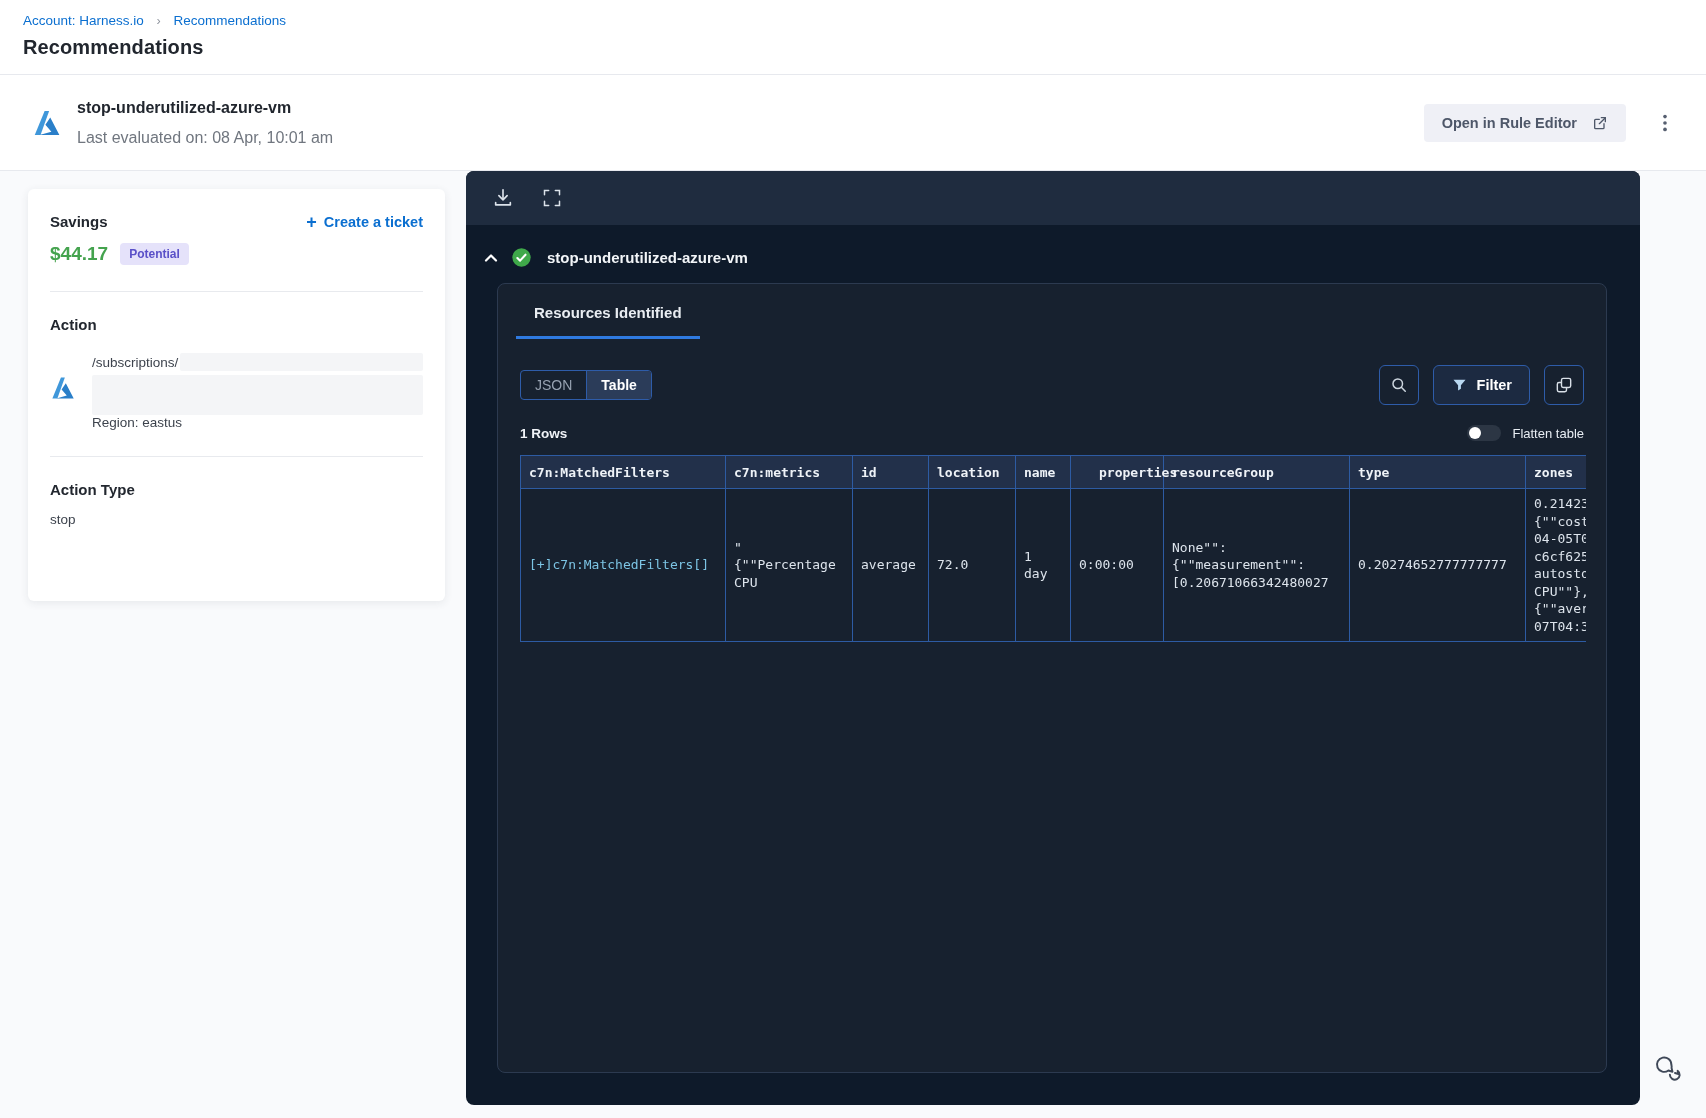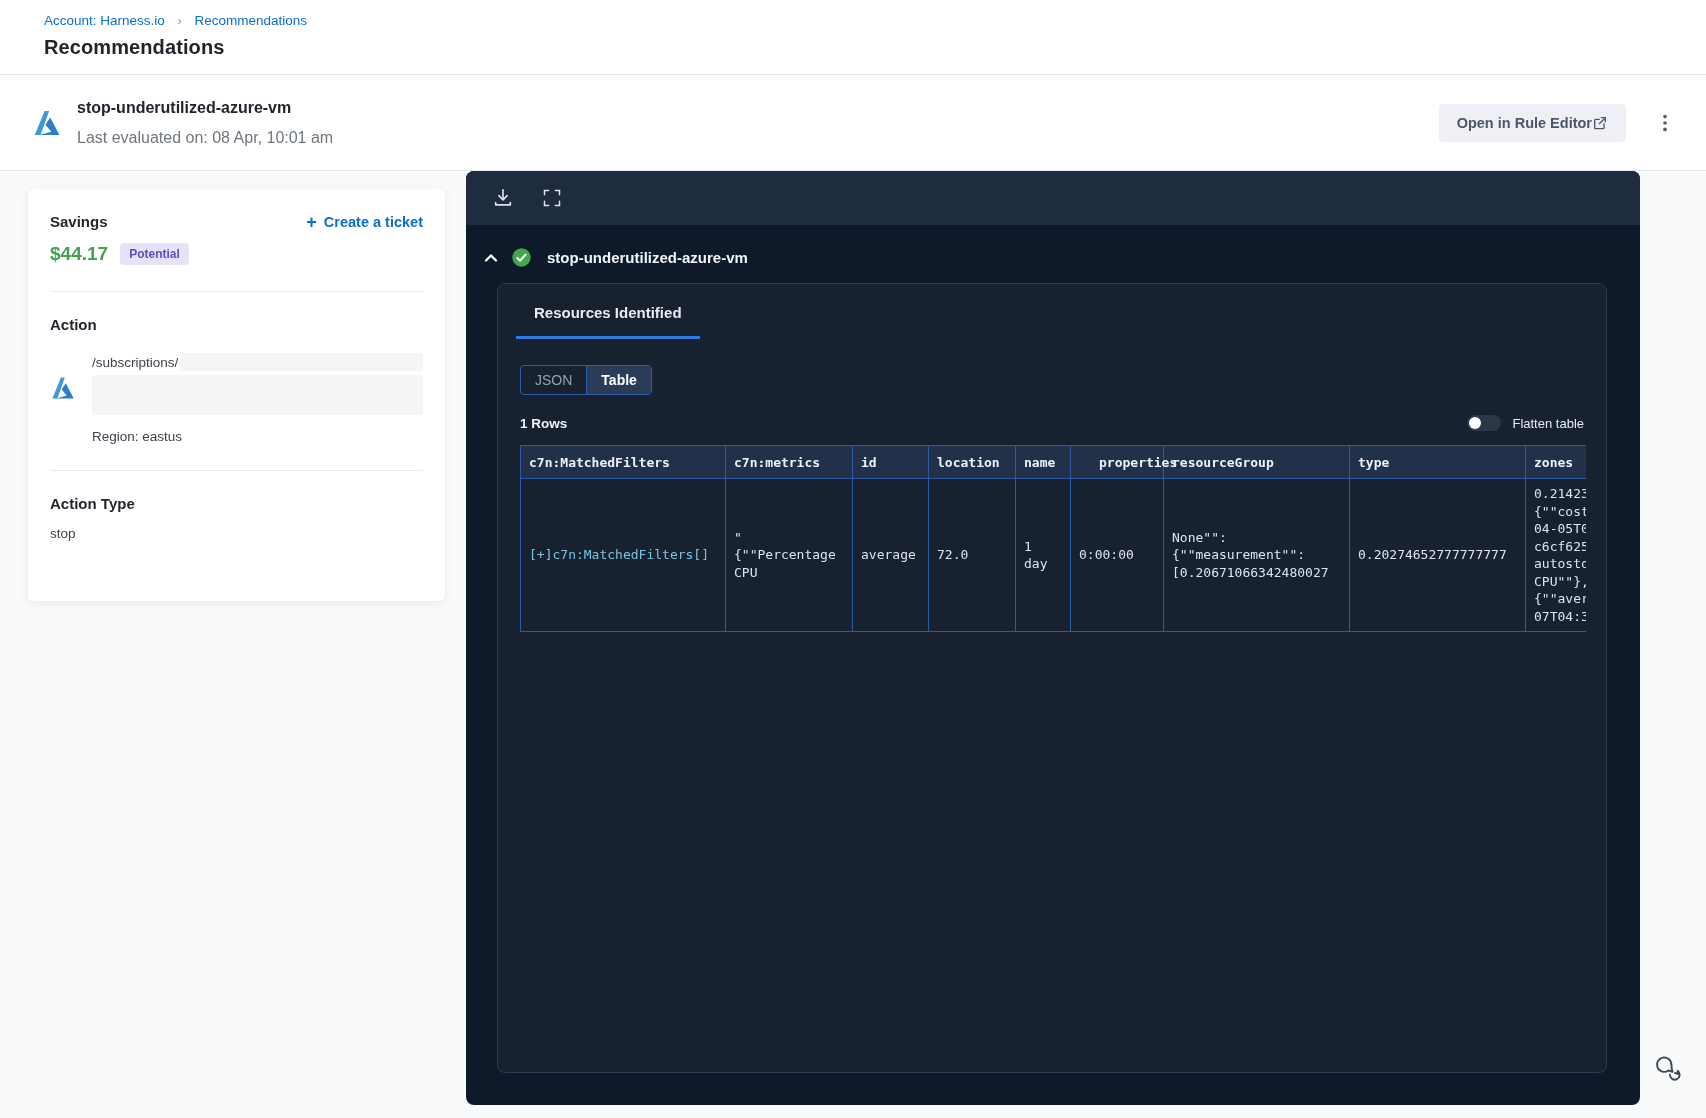--- a/index.html
+++ b/index.html
@@ -11,34 +11,34 @@
   }
   :root{
     --link-blue:#0b6fd0; --savings-green:#44a34e; --badge-bg:#e5e2fa; --badge-text:#5a50c8;
     --panel-bg:#0e1a2a; --toolbar-bg:#1f2c3f; --card-bg:#17212f; --card-border:#2c3a50;
     --table-border:#2d5ba3; --table-header-bg:#22304a; --accent-blue:#2f7ae0;
     --success-green:#3fa94a; --link-cell:#7cc4e4; --btn-border:#2e5ca9;
   }
   .clickable { cursor:pointer; }
 
   
-  .topbar { height:75px; background:#fff; border-bottom:1px solid #e7e9ee; padding:13px 0 0 44px; }
+  .topbar { height:75px; background:#fff; border-bottom:1px solid #e7e9ee; padding:13px 0 0 23px; }
   .breadcrumb { font-size:13.5px; }
   .breadcrumb a { color:var(--link-blue); text-decoration:none; }
   .breadcrumb .sep { color:#8d939c; margin:0 9px; font-size:12.5px; }
   .page-title { font-size:20px; font-weight:bold; color:#21262e; margin:8px 0 0 0; letter-spacing:.1px; }
 
   .rec-header { height:96px; background:#fff; border-bottom:1px solid #e7e9ee;
     display:flex; align-items:center; padding:0 28px 0 32px; }
   .rec-info { margin-left:15px; }
   .rec-name { font-size:16px; font-weight:bold; color:#21262e; }
   .rec-sub { font-size:16px; color:#70767f; margin-top:12px; }
   .rec-actions { margin-left:auto; display:flex; align-items:center; gap:26px; }
   .rule-editor-btn { background:#eff0f6; border:none; border-radius:4px; height:38px; padding:0 18px;
-    font-family:inherit; font-size:14.5px; font-weight:bold; color:#4e5769; display:flex; align-items:center; gap:0; }
+    font-family:inherit; font-size:14.5px; font-weight:bold; color:#4e5769; display:flex; align-items:center; gap:15px; }
   .kebab-btn { background:none; border:none; padding:2px; display:flex; }
 
   
   .main { position:relative; height:947px; }
 
   .details-card { position:absolute; left:28px; top:18px; width:417px; height:412px; background:#fff;
     border-radius:6px; box-shadow:0 2px 8px rgba(40,50,70,.09); padding:24px 22px; }
   .row-between { display:flex; align-items:flex-start; justify-content:space-between; }
   .label { font-size:15px; font-weight:bold; color:#22272f; }
   .create-ticket { color:var(--link-blue); font-size:14.5px; font-weight:bold; display:flex; align-items:center; gap:7px; }
@@ -48,21 +48,21 @@
   .badge { background:var(--badge-bg); color:var(--badge-text); font-size:12px; font-weight:bold;
     border-radius:4px; padding:4px 9px; }
   .card-divider { border:none; border-top:1px solid #e8eaee; margin:26px 0 24px 0; }
   .target-block { display:flex; align-items:flex-start; gap:16px; margin-top:20px; }
   .target-azure { margin-top:22px; }
   .target-lines { flex:1; font-size:13.5px; color:#3d434d; }
   .target-line1 { display:flex; align-items:center; }
   .redact { background:#f4f5f7; border-radius:2px; }
   .redact-inline { flex:1; height:18px; margin-left:2px; }
   .redact-block { height:40px; margin-top:4px; }
-  .region { margin-top:14px; font-size:13.5px; color:#3d434d; }
+  .region { font-size:13.5px; color:#3d434d; }
   .action-value { font-size:13.5px; color:#3d434d; margin-top:14px; }
 
   
   .dark-panel { position:absolute; left:466px; top:0; width:1174px; height:934px;
     background:var(--panel-bg); border-radius:8px; }
   .panel-toolbar { height:54px; background:var(--toolbar-bg); border-radius:8px 8px 0 0;
     display:flex; align-items:center; gap:28px; padding-left:26px; }
   .tool-btn { background:none; border:none; padding:0; display:flex; }
   .panel-titlerow { display:flex; align-items:center; gap:13px; padding:22px 0 15px 18px; }
   .panel-title { color:#f2f5f8; font-size:15px; font-weight:bold; margin-left:2px; }
@@ -219,20 +219,40 @@
       <span class="panel-title">stop-underutilized-azure-vm</span>
     </div>
 
     <div class="inner-card">
       <div class="tab clickable">Resources Identified</div>
 
       <div class="controls-row">
         <div class="segmented">
           <button class="seg seg-json clickable">JSON</button>
           <button class="seg seg-table clickable">Table</button>
+        </div>
+        <div class="controls-right">
+          <button class="icon-btn clickable">
+            <svg width="20" height="20" viewBox="0 0 24 24" fill="none" stroke="#cdd6df" stroke-width="1.8" stroke-linecap="round">
+              <circle cx="10.5" cy="10.5" r="5.7"></circle>
+                <path d="M14.8 14.8 19.5 19.5"></path>
+            </svg>
+          </button>
+          <button class="filter-btn clickable">
+            <svg width="17" height="17" viewBox="0 0 24 24">
+              <path fill="#b9d8f1" d="M3.5 4h17l-6.5 7.5v5l-4 2.5v-7.5z"></path>
+            </svg>
+            <span>Filter</span>
+          </button>
+          <button class="icon-btn clickable">
+            <svg width="20" height="20" viewBox="0 0 24 24" fill="none" stroke="#d9e0e8" stroke-width="1.7" stroke-linejoin="round">
+              <rect x="9" y="4" width="11" height="11" rx="2"></rect>
+              <path d="M15 15v3a2 2 0 0 1-2 2H6a2 2 0 0 1-2-2v-7a2 2 0 0 1 2-2h3"></path>
+            </svg>
+          </button>
         </div>
       </div>
 
       <div class="rows-row">
         <span class="rows-count">1 Rows</span>
         <div class="flatten">
           <span class="toggle clickable">
               <span class="knob"></span>
             </span>
           <span class="flatten-label">Flatten table</span>

